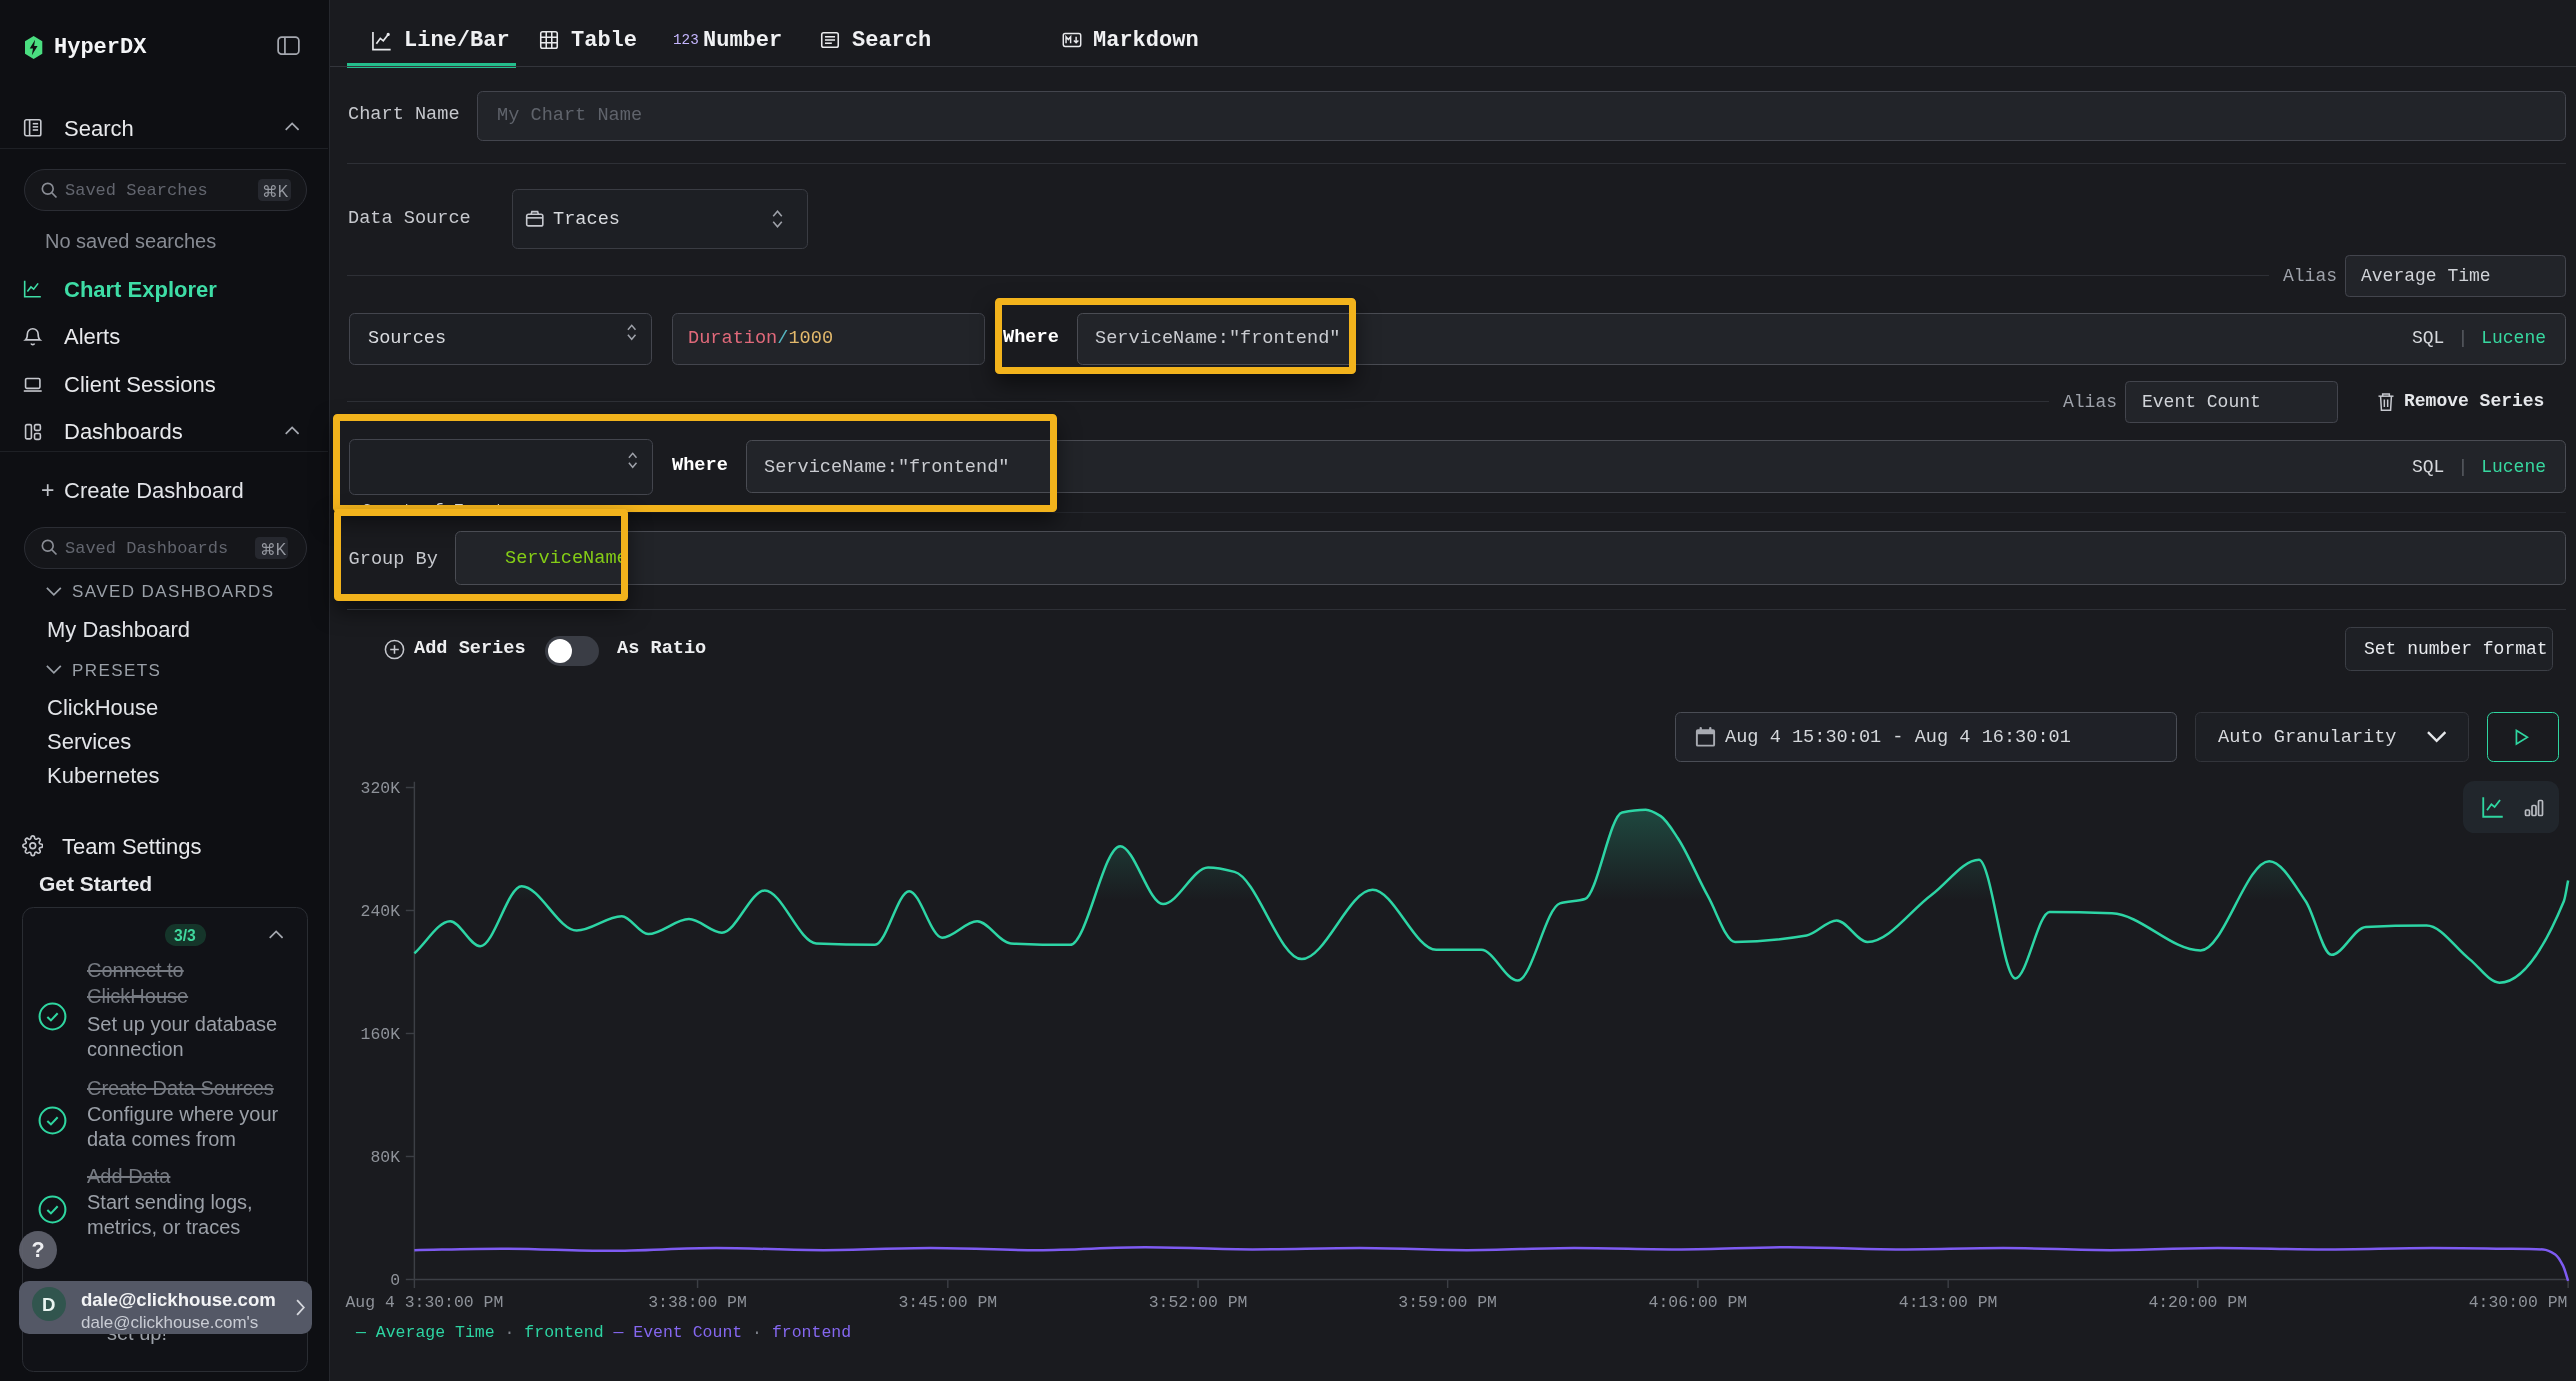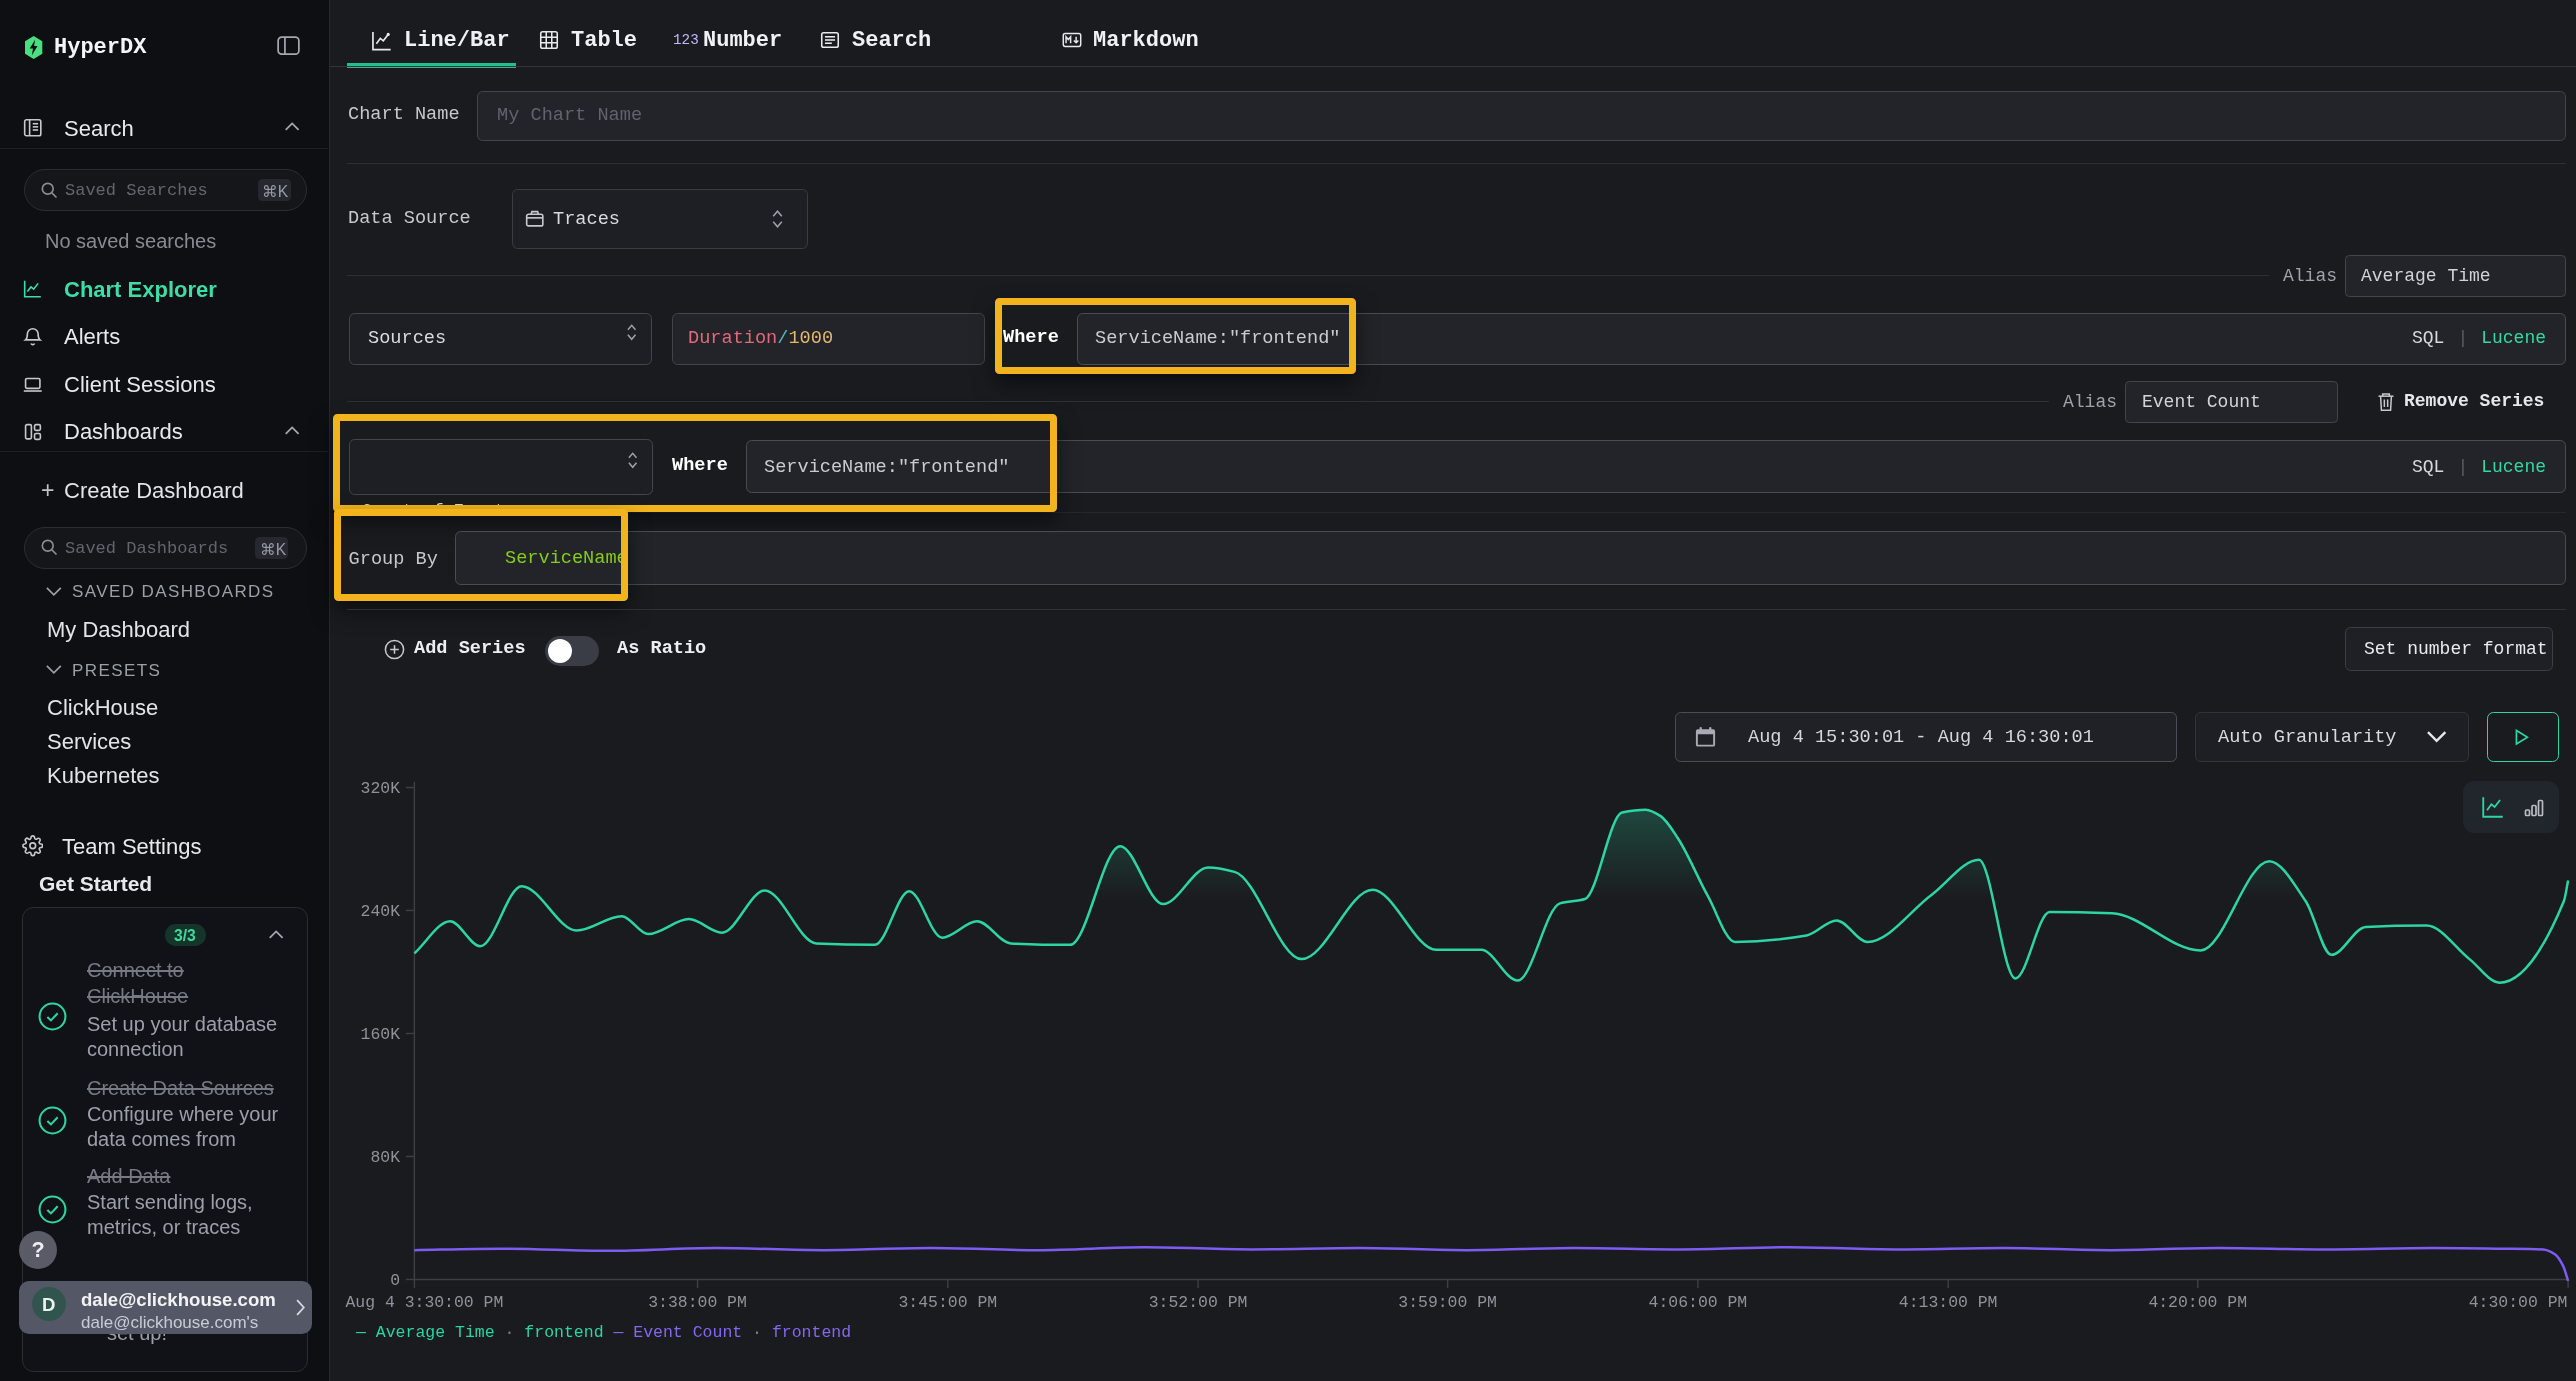--- a/index.html
+++ b/index.html
@@ -283,21 +283,21 @@
   <div class="abs" style="left:215px;top:636px;width:54px;height:30px;border-radius:15px;background:#3A3D45;"></div>
   <div class="abs" style="left:218px;top:639px;width:24px;height:24px;border-radius:12px;background:#FFFFFF;"></div>
   <div class="abs" style="left:287px;top:638px;font-size:18.6px;font-weight:bold;color:#EDEEF0;">As Ratio</div>
   <div class="abs" style="left:2015px;top:627px;width:208px;height:44px;background:#1E2025;border:1.4px solid #3C3F46;border-radius:5.7px;"></div>
   <div class="abs" style="left:2034px;top:639px;font-size:18px;font-weight:normal;color:#E8EAEE;">Set number format</div>
 
   <div class="abs" style="left:1345px;top:712px;width:502px;height:50px;background:#1F2127;border:1.4px solid #4A4D55;border-radius:5.7px;"></div>
   <svg class="abs" style="left:1364px;top:725px;" width="23" height="24" viewBox="0 0 24 24" fill="#A8ABB2">
       <path d="M7 1.5 a1.2 1.2 0 0 1 1.2 1.2 V4 h7.6 V2.7 a1.2 1.2 0 0 1 2.4 0 V4 H20 a2 2 0 0 1 2 2 v14 a2 2 0 0 1-2 2 H4 a2 2 0 0 1-2-2 V6 a2 2 0 0 1 2-2 h1.8 V2.7 A1.2 1.2 0 0 1 7 1.5 Z M4 9 v11 h16 V9 Z"></path>
     </svg>
-  <div class="abs" style="left:1395px;top:727px;font-size:18.6px;color:#D4D7DB;margin-left:23px;">Aug 4 15:30:01 - Aug 4 16:30:01</div>
+  <div class="abs" style="left:1395px;top:727px;font-size:18.6px;color:#D4D7DB;">Aug 4 15:30:01 - Aug 4 16:30:01</div>
   <div class="abs" style="left:1865px;top:712px;width:274px;height:50px;background:#1D1F24;border:1.4px solid #32343A;border-radius:5.7px;"></div>
   <div class="abs" style="left:1888px;top:727px;font-size:18.6px;color:#D8DADE;">Auto Granularity</div>
   <svg class="abs" style="left:2097px;top:731px;" width="19.3" height="12" viewBox="0 0 20 12" fill="none" stroke="#E5E7EA" stroke-width="2.4">
       <path d="M1 1 L10 10 L19 1"></path>
     </svg>
   <div class="abs" style="left:2157px;top:712px;width:72px;height:50px;border:1.4px solid #2FD6A0;border-radius:6.4px;"></div>
   <svg class="abs" style="left:2185px;top:729px;" width="14.3" height="16.5" viewBox="0 0 20 23" fill="none" stroke="#2FD6A0" stroke-width="2.4">
       <path d="M2 2 L17.5 11.5 L2 21 Z"></path>
     </svg>
 

